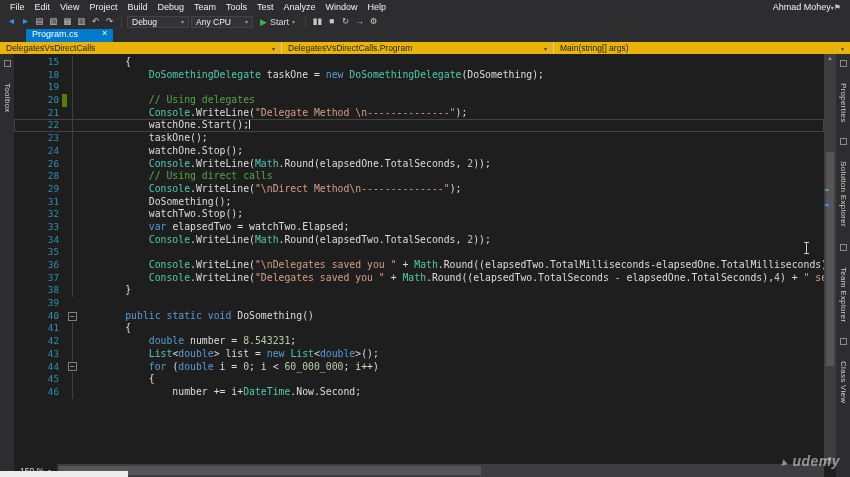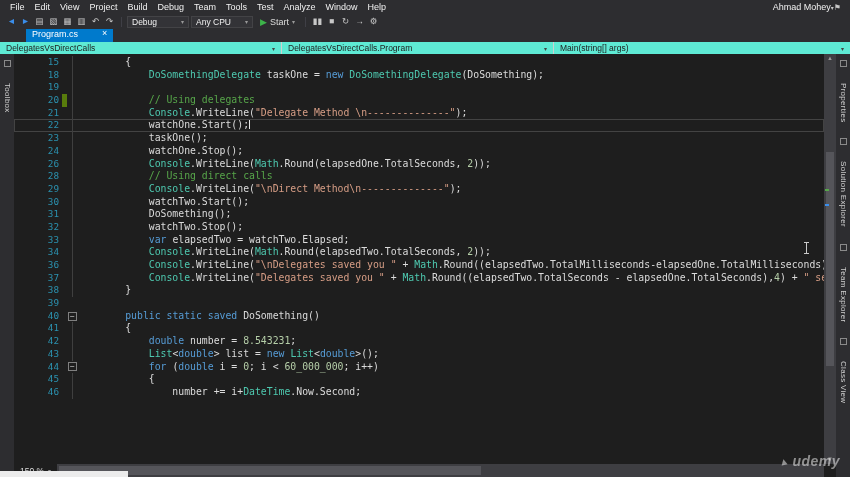--- a/index.html
+++ b/index.html
@@ -25,21 +25,21 @@
   .play-icon{color:#3db44a;font-size:9px}
   .tb-start .dd-caret{font-size:6px;color:#999}
 
   
   .tabrow{height:13px;display:flex;align-items:flex-end;background:var(--chrome,#2d2d30);padding-left:26px}
   .tab{height:13px;background:var(--accent,#007acc);color:#fff;font-size:9px;display:flex;
     gap:24px;padding:0 6px}
   .tab-close{font-size:9px;line-height:9px;cursor:pointer}
 
   
-  .breadcrumb{height:12px;background:#5eead4;color:#1e1e1e;font-size:8.5px;display:flex;align-items:stretch}
+  .breadcrumb{height:12px;background:#eab308;color:#1e1e1e;font-size:8.5px;display:flex;align-items:stretch}
   .bc-seg{display:flex;align-items:center;padding:0 6px;border-right:1px solid #cfcfcf}
   .bc-seg:nth-child(1){width:282px}
   .bc-seg:nth-child(2){width:272px}
   .bc-seg:nth-child(3){flex:1;border-right:none}
   .bc-caret{margin-left:auto;font-size:6px;color:#444}
 
   
   .main{position:relative;height:423px;display:flex;background:var(--bg,#1e1e1e)}
   .side-strip{width:14px;background:var(--chrome,#2d2d30);display:flex;flex-direction:column;
     align-items:center;padding-top:6px;gap:16px;flex:0 0 14px}
@@ -195,30 +195,30 @@
           <div class="row"><span class="margin"></span><span class="ln">18</span><span class="chg"></span><span class="fold fline"></span><span class="code"><span class="p">            </span><span class="t">DoSomethingDelegate</span><span class="p"> taskOne = </span><span class="k">new</span><span class="p"> </span><span class="t">DoSomethingDelegate</span><span class="p">(DoSomething);</span></span></div>
           <div class="row"><span class="margin"></span><span class="ln">19</span><span class="chg"></span><span class="fold fline"></span><span class="code"></span></div>
           <div class="row"><span class="margin"></span><span class="ln">20</span><span class="chg green"></span><span class="fold fline"></span><span class="code"><span class="p">            </span><span class="c">// Using delegates</span></span></div>
           <div class="row"><span class="margin"></span><span class="ln">21</span><span class="chg"></span><span class="fold fline"></span><span class="code"><span class="p">            </span><span class="t">Console</span><span class="p">.WriteLine(</span><span class="s">"Delegate Method \n--------------"</span><span class="p">);</span></span></div>
           <div class="row cur"><span class="margin"></span><span class="ln">22</span><span class="chg"></span><span class="fold fline"></span><span class="code"><span class="p">            watchOne.Start();</span><span class="caret"></span></span></div>
           <div class="row"><span class="margin"></span><span class="ln">23</span><span class="chg"></span><span class="fold fline"></span><span class="code"><span class="p">            taskOne();</span></span></div>
           <div class="row"><span class="margin"></span><span class="ln">24</span><span class="chg"></span><span class="fold fline"></span><span class="code"><span class="p">            watchOne.Stop();</span></span></div>
           <div class="row"><span class="margin"></span><span class="ln">26</span><span class="chg"></span><span class="fold fline"></span><span class="code"><span class="p">            </span><span class="t">Console</span><span class="p">.WriteLine(</span><span class="t">Math</span><span class="p">.Round(elapsedOne.TotalSeconds, </span><span class="n">2</span><span class="p">));</span></span></div>
           <div class="row"><span class="margin"></span><span class="ln">28</span><span class="chg"></span><span class="fold fline"></span><span class="code"><span class="p">            </span><span class="c">// Using direct calls</span></span></div>
           <div class="row"><span class="margin"></span><span class="ln">29</span><span class="chg"></span><span class="fold fline"></span><span class="code"><span class="p">            </span><span class="t">Console</span><span class="p">.WriteLine(</span><span class="s">"\nDirect Method\n--------------"</span><span class="p">);</span></span></div>
-          <div class="row"><span class="margin"></span><span class="ln">30</span><span class="chg"></span><span class="fold fline"></span><span class="code"><span class="p">            watchTwo.Start();</span></span></div>
           <div class="row"><span class="margin"></span><span class="ln">31</span><span class="chg"></span><span class="fold fline"></span><span class="code"><span class="p">            DoSomething();</span></span></div>
           <div class="row"><span class="margin"></span><span class="ln">32</span><span class="chg"></span><span class="fold fline"></span><span class="code"><span class="p">            watchTwo.Stop();</span></span></div>
           <div class="row"><span class="margin"></span><span class="ln">33</span><span class="chg"></span><span class="fold fline"></span><span class="code"><span class="p">            </span><span class="k">var</span><span class="p"> elapsedTwo = watchTwo.Elapsed;</span></span></div>
           <div class="row"><span class="margin"></span><span class="ln">34</span><span class="chg"></span><span class="fold fline"></span><span class="code"><span class="p">            </span><span class="t">Console</span><span class="p">.WriteLine(</span><span class="t">Math</span><span class="p">.Round(elapsedTwo.TotalSeconds, </span><span class="n">2</span><span class="p">));</span></span></div>
+          <div class="row"><span class="margin"></span><span class="ln">35</span><span class="chg"></span><span class="fold fline"></span><span class="code"></span></div>
           <div class="row"><span class="margin"></span><span class="ln">36</span><span class="chg"></span><span class="fold fline"></span><span class="code"><span class="p">            </span><span class="t">Console</span><span class="p">.WriteLine(</span><span class="s">"\nDelegates saved you "</span><span class="p"> + </span><span class="t">Math</span><span class="p">.Round((elapsedTwo.TotalMilliseconds-elapsedOne.TotalMilliseconds),</span></span></div>
           <div class="row"><span class="margin"></span><span class="ln">37</span><span class="chg"></span><span class="fold fline"></span><span class="code"><span class="p">            </span><span class="t">Console</span><span class="p">.WriteLine(</span><span class="s">"Delegates saved you "</span><span class="p"> + </span><span class="t">Math</span><span class="p">.Round((elapsedTwo.TotalSeconds - elapsedOne.TotalSeconds),</span><span class="n">4</span><span class="p">) + </span><span class="s">" seconds "</span></span></div>
           <div class="row"><span class="margin"></span><span class="ln">38</span><span class="chg"></span><span class="fold fline"></span><span class="code"><span class="p">        }</span></span></div>
           <div class="row"><span class="margin"></span><span class="ln">39</span><span class="chg"></span><span class="fold"></span><span class="code"></span></div>
-          <div class="row"><span class="margin"></span><span class="ln">40</span><span class="chg"></span><span class="fold"><span class="foldbox">−</span></span><span class="code"><span class="p">        </span><span class="k">public</span><span class="p"> </span><span class="k">static</span><span class="p"> </span><span class="k">saved</span><span class="p"> DoSomething()</span></span></div>
+          <div class="row"><span class="margin"></span><span class="ln">40</span><span class="chg"></span><span class="fold"><span class="foldbox">−</span></span><span class="code"><span class="p">        </span><span class="k">public</span><span class="p"> </span><span class="k">static</span><span class="p"> </span><span class="k">void</span><span class="p"> DoSomething()</span></span></div>
           <div class="row"><span class="margin"></span><span class="ln">41</span><span class="chg"></span><span class="fold fline"></span><span class="code"><span class="p">        {</span></span></div>
           <div class="row"><span class="margin"></span><span class="ln">42</span><span class="chg"></span><span class="fold fline"></span><span class="code"><span class="p">            </span><span class="k">double</span><span class="p"> number = </span><span class="n">8.543231</span><span class="p">;</span></span></div>
           <div class="row"><span class="margin"></span><span class="ln">43</span><span class="chg"></span><span class="fold fline"></span><span class="code"><span class="p">            </span><span class="t">List</span><span class="p">&lt;</span><span class="k">double</span><span class="p">&gt; list = </span><span class="k">new</span><span class="p"> </span><span class="t">List</span><span class="p">&lt;</span><span class="k">double</span><span class="p">&gt;();</span></span></div>
           <div class="row"><span class="margin"></span><span class="ln">44</span><span class="chg"></span><span class="fold"><span class="foldbox">−</span></span><span class="code"><span class="p">            </span><span class="k">for</span><span class="p"> (</span><span class="k">double</span><span class="p"> i = </span><span class="n">0</span><span class="p">; i &lt; </span><span class="n">60_000_000</span><span class="p">; i++)</span></span></div>
           <div class="row"><span class="margin"></span><span class="ln">45</span><span class="chg"></span><span class="fold fline"></span><span class="code"><span class="p">            {</span></span></div>
           <div class="row"><span class="margin"></span><span class="ln">46</span><span class="chg"></span><span class="fold fline"></span><span class="code"><span class="p">                number += i+</span><span class="t">DateTime</span><span class="p">.Now.Second;</span></span></div>
         </div>
 
       <div class="vscroll">
         <span class="vs-arrow up">▲</span>

